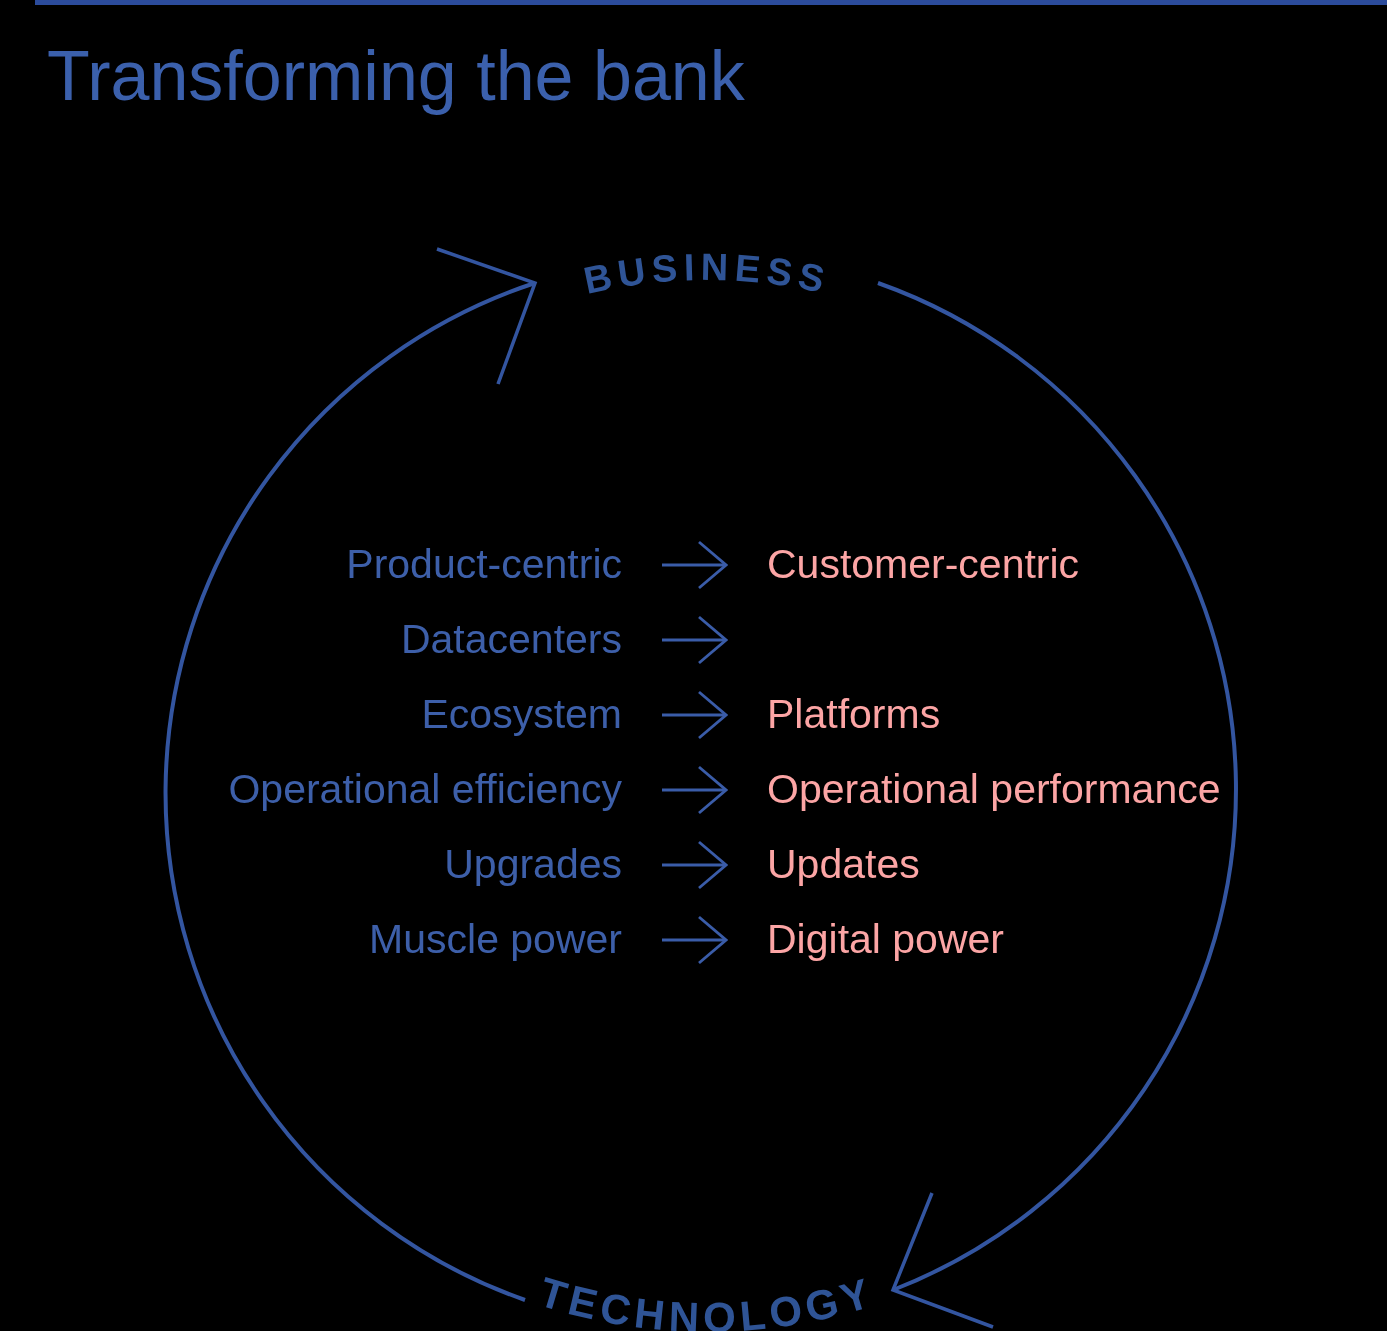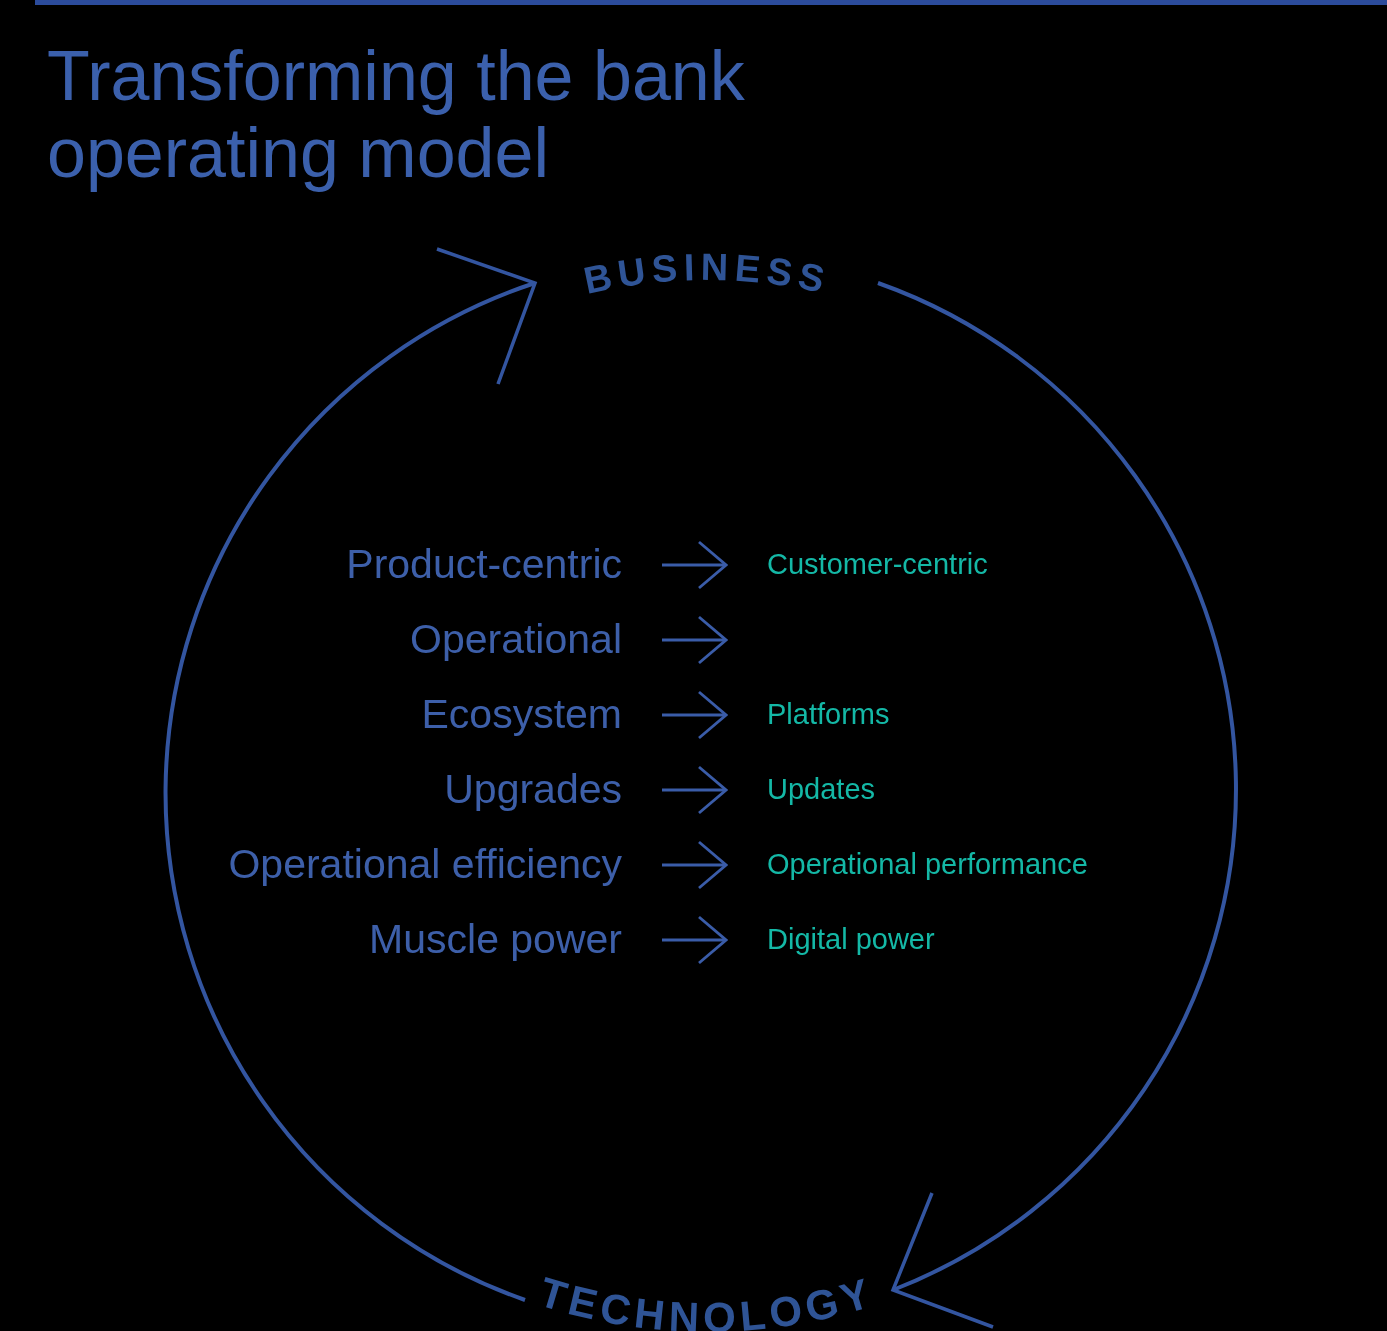--- a/index.html
+++ b/index.html
@@ -77,42 +77,41 @@
   }
   .t-row .arrow-cell {
     width: 145px;
     display: flex;
     justify-content: center;
     align-items: center;
   }
   .t-row .to {
     flex: 1;
     text-align: left;
-    font-size: 29px;
+    font-size: 41px;
     font-weight: 300;
-    color: #14b8a6;
+    color: #fca5a5;
     white-space: nowrap;
   }
   .row-arrow {
     display: block;
   }
   .row-arrow path {
     fill: none;
     stroke: #3A5CA8;
     stroke-width: 2.8;
   }
 </style>
 </head>
 <body>
 
 <div class="top-bar"></div>
 
 <div class="page-title">
   <div>Transforming the bank</div>
-  <div>operating model</div>
 </div>
 
 <svg class="diagram-svg" width="1387" height="1331" viewBox="0 0 1387 1331">
   <defs>
     <path id="arcTopText" d="M 195,792 A 512,512 0 0 1 1219,792"></path>
     <path id="arcBottomText" d="M 167,792 A 540,540 0 0 0 1247,792"></path>
   </defs>
 
   <path class="cycle-arc" d="M 525,1300 A 537,537 0 0 1 535,283" stroke="#3355A0"></path>
 
@@ -138,63 +137,63 @@
     <div class="arrow-cell">
       <svg class="row-arrow" width="66" height="52" viewBox="0 0 66 52">
         <path d="M0,26 H62"></path>
           <path d="M37,3 L64,26 L37,49"></path>
       </svg>
     </div>
     <div class="to">Customer-centric</div>
   </div>
 
   <div class="t-row">
-    <div class="from">Operational</div>
+    <div class="from">Datacenters</div>
     <div class="arrow-cell">
       <svg class="row-arrow" width="66" height="52" viewBox="0 0 66 52">
         <path d="M0,26 H62"></path>
           <path d="M37,3 L64,26 L37,49"></path>
       </svg>
     </div>
   </div>
 
   <div class="t-row">
     <div class="from">Ecosystem</div>
     <div class="arrow-cell">
       <svg class="row-arrow" width="66" height="52" viewBox="0 0 66 52">
         <path d="M0,26 H62"></path>
           <path d="M37,3 L64,26 L37,49"></path>
       </svg>
     </div>
     <div class="to">Platforms</div>
   </div>
 
   <div class="t-row">
+    <div class="from">Operational efficiency</div>
+    <div class="arrow-cell">
+      <svg class="row-arrow" width="66" height="52" viewBox="0 0 66 52">
+        <path d="M0,26 H62"></path>
+          <path d="M37,3 L64,26 L37,49"></path>
+      </svg>
+    </div>
+    <div class="to">Operational performance</div>
+  </div>
+
+  <div class="t-row">
     <div class="from">Upgrades</div>
     <div class="arrow-cell">
       <svg class="row-arrow" width="66" height="52" viewBox="0 0 66 52">
         <path d="M0,26 H62"></path>
           <path d="M37,3 L64,26 L37,49"></path>
       </svg>
     </div>
     <div class="to">Updates</div>
   </div>
 
   <div class="t-row">
-    <div class="from">Operational efficiency</div>
-    <div class="arrow-cell">
-      <svg class="row-arrow" width="66" height="52" viewBox="0 0 66 52">
-        <path d="M0,26 H62"></path>
-          <path d="M37,3 L64,26 L37,49"></path>
-      </svg>
-    </div>
-    <div class="to">Operational performance</div>
-  </div>
-
-  <div class="t-row">
     <div class="from">Muscle power</div>
     <div class="arrow-cell">
       <svg class="row-arrow" width="66" height="52" viewBox="0 0 66 52">
         <path d="M0,26 H62"></path>
           <path d="M37,3 L64,26 L37,49"></path>
       </svg>
     </div>
     <div class="to">Digital power</div>
   </div>
 

